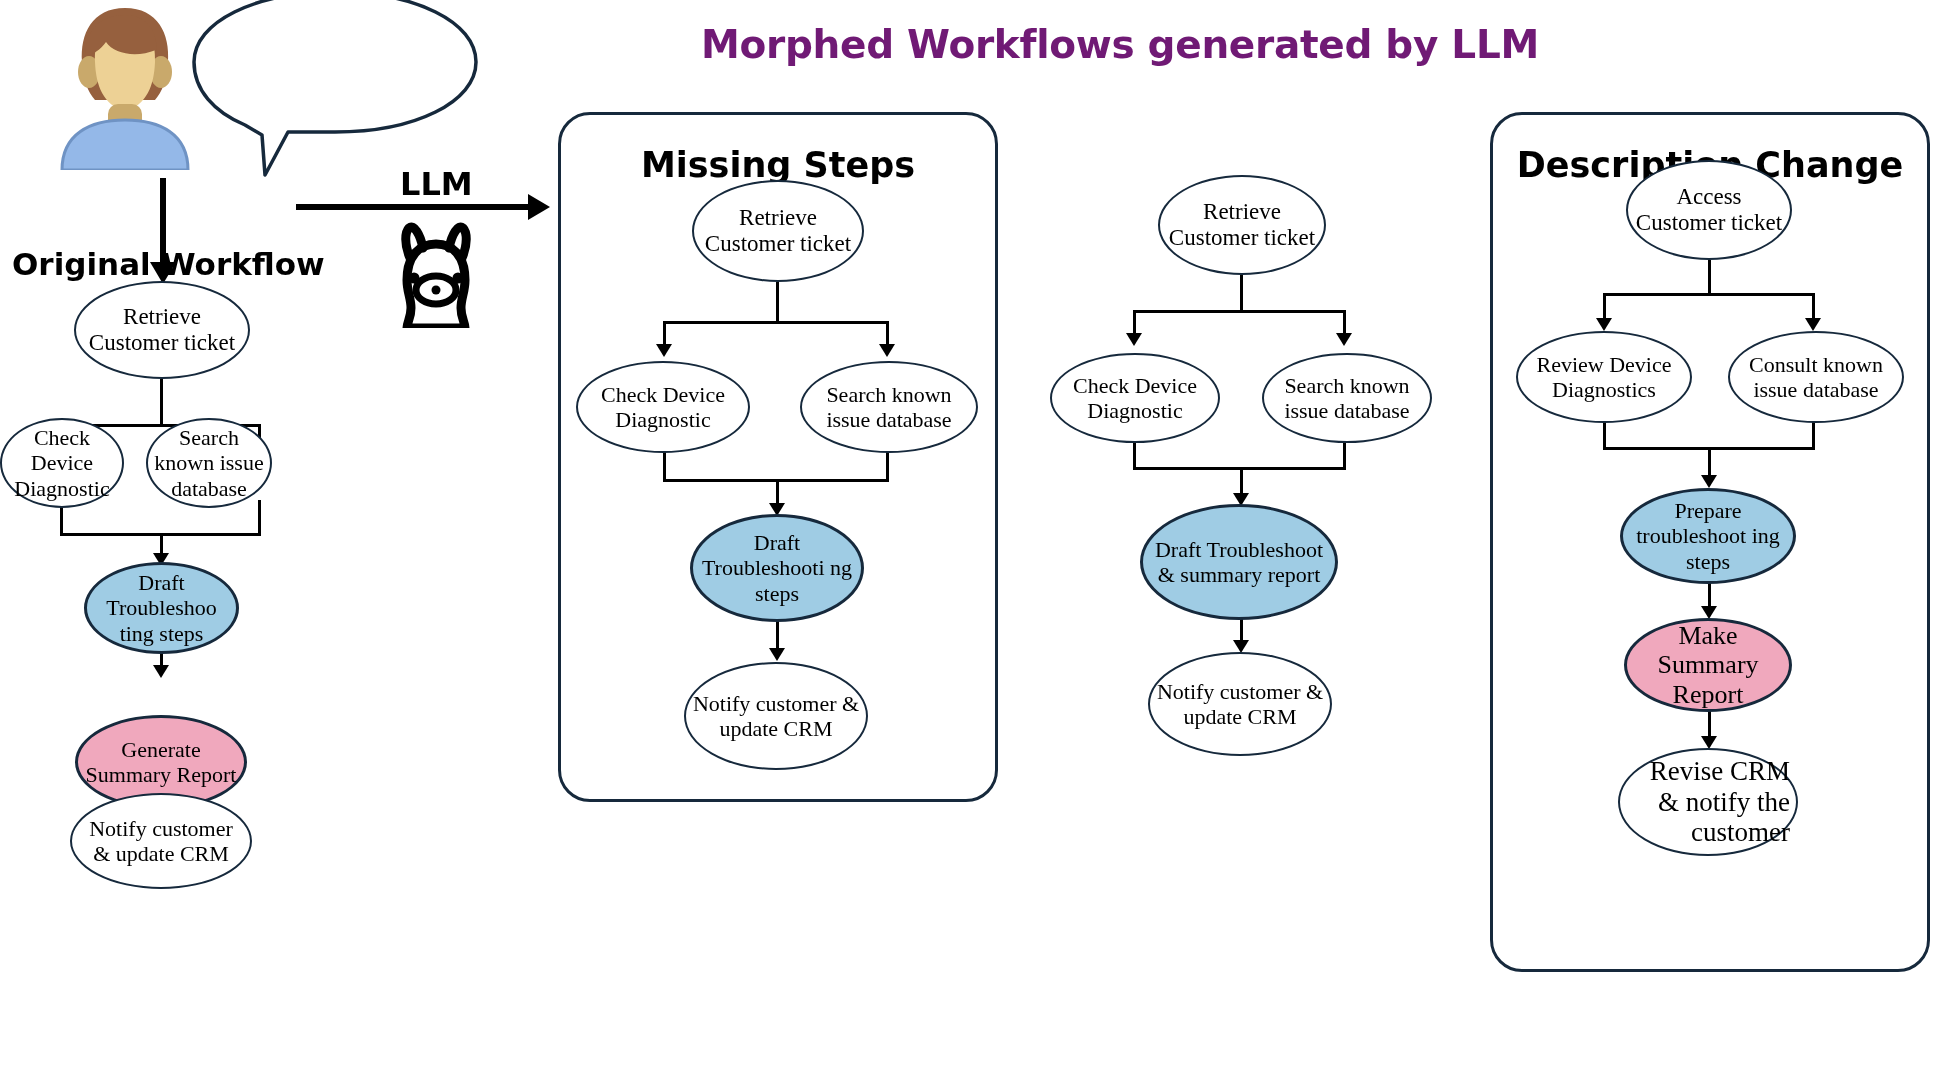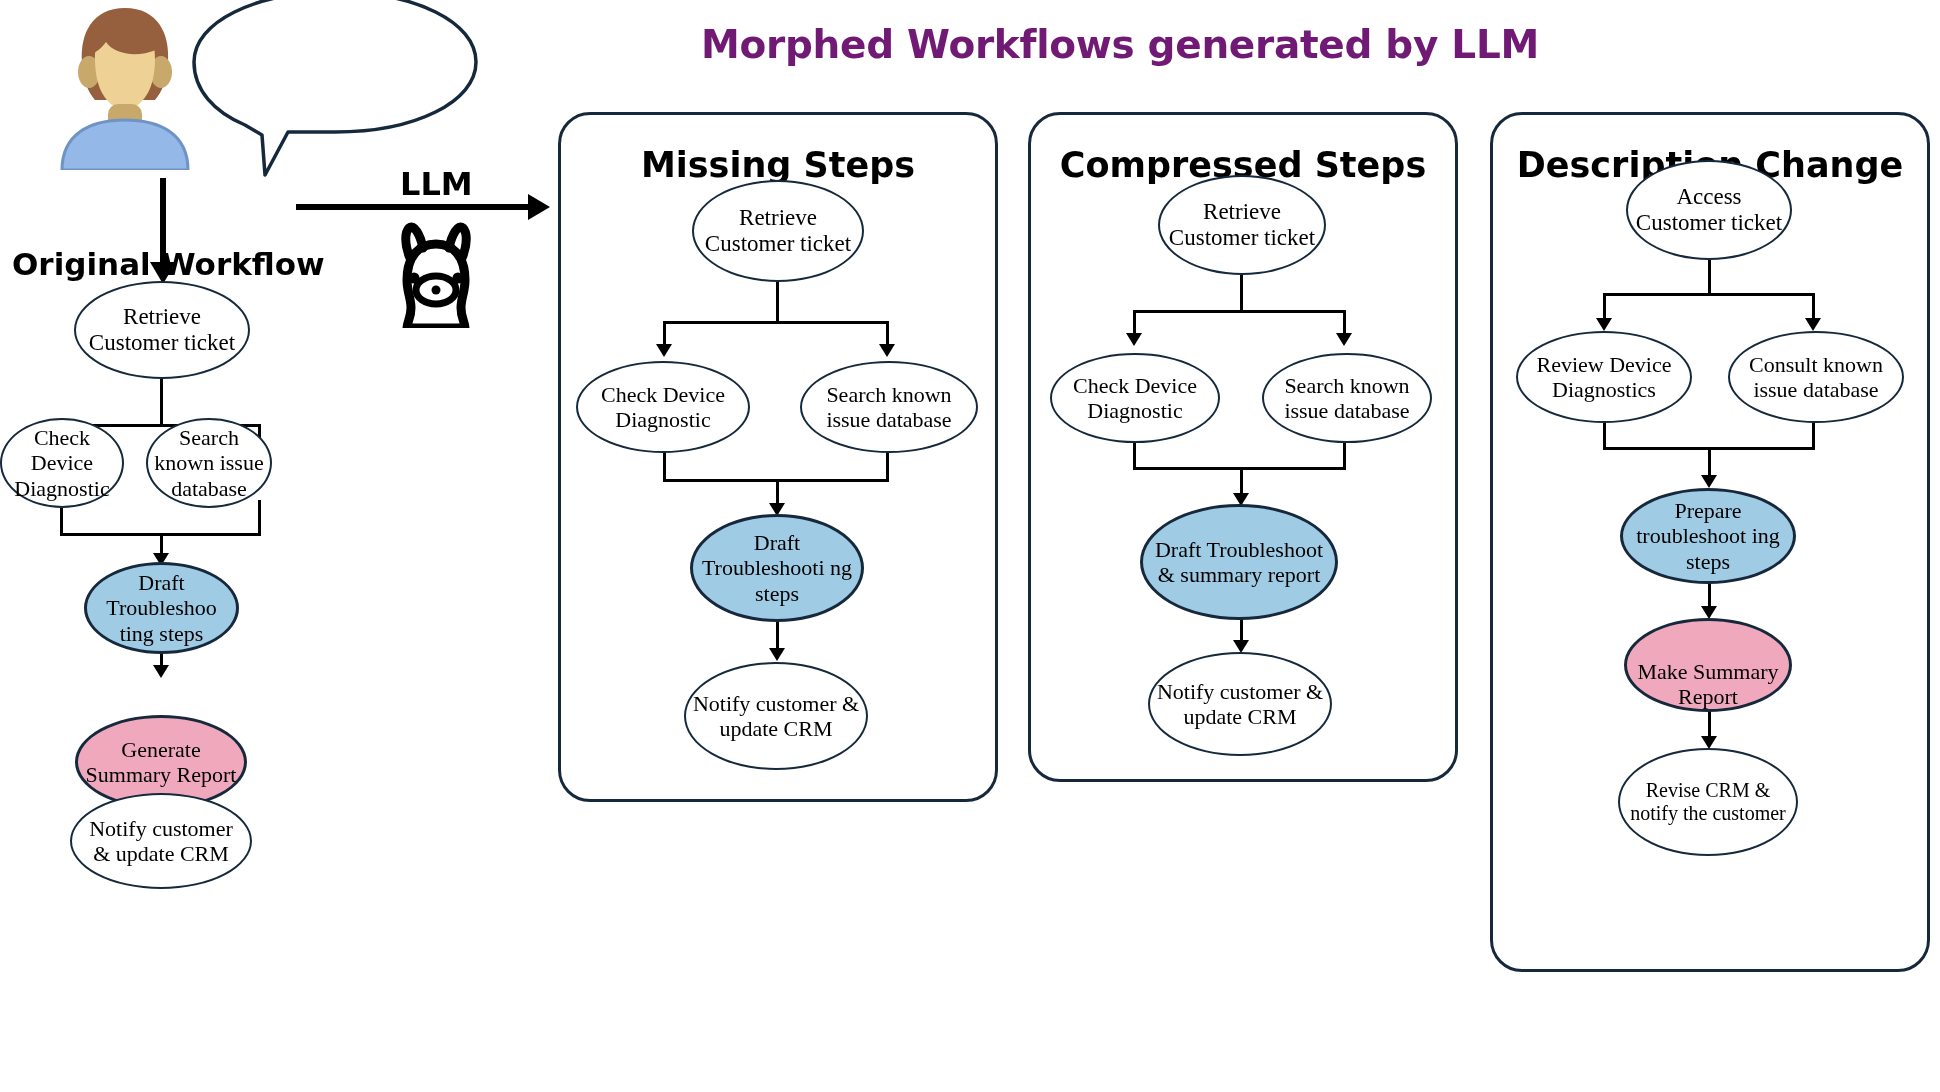--- a/index.html
+++ b/index.html
@@ -206,23 +206,20 @@
     <span>Draft Troubleshooti ng steps</span>
   </div>
 
   <div class="vline" style="left:776px;top:620px;height:36px;"></div>
   <div class="arrowhead" style="left:769px;top:648px;"></div>
 
   <div class="node" style="left:684px;top:662px;width:184px;height:108px;font-size:22px;">
     <span>Notify customer &amp; update CRM</span>
   </div>
 
-  <div class="panel" id="panel-compressed">
-    <div class="panel-title">Compressed Steps</div>
-  </div>
 
   <div class="node" style="left:1158px;top:175px;width:168px;height:100px;">
     <span>Retrieve Customer ticket</span>
   </div>
 
   <div class="vline" style="left:1240px;top:275px;height:38px;"></div>
   <div class="hline" style="left:1133px;top:310px;width:213px;"></div>
   <div class="vline" style="left:1133px;top:310px;height:30px;"></div>
   <div class="vline" style="left:1343px;top:310px;height:30px;"></div>
   <div class="arrowhead" style="left:1126px;top:333px;"></div>
@@ -280,24 +277,24 @@
   <div class="vline" style="left:1708px;top:447px;height:36px;"></div>
   <div class="arrowhead" style="left:1701px;top:475px;"></div>
 
   <div class="node blue" style="left:1620px;top:488px;width:176px;height:96px;font-size:22px;">
     <span>Prepare troubleshoot ing steps</span>
   </div>
 
   <div class="vline" style="left:1708px;top:582px;height:32px;"></div>
   <div class="arrowhead" style="left:1701px;top:606px;"></div>
 
-  <div class="node pink" style="left:1624px;top:618px;width:168px;height:94px;font-size:22px;align-items:flex-end;">
+  <div class="node pink" style="left:1624px;top:618px;width:168px;height:94px;font-size:26px;">
     <span>Make Summary Report</span>
   </div>
 
   <div class="vline" style="left:1708px;top:710px;height:34px;"></div>
   <div class="arrowhead" style="left:1701px;top:736px;"></div>
 
-  <div class="node" style="left:1618px;top:748px;width:180px;height:108px;font-size:20px;">
+  <div class="node" style="left:1618px;top:748px;width:180px;height:108px;font-size:27px;text-align:right;">
     <span>Revise CRM &amp; notify the customer</span>
   </div>
 
 </div>
 
 </body></html>

